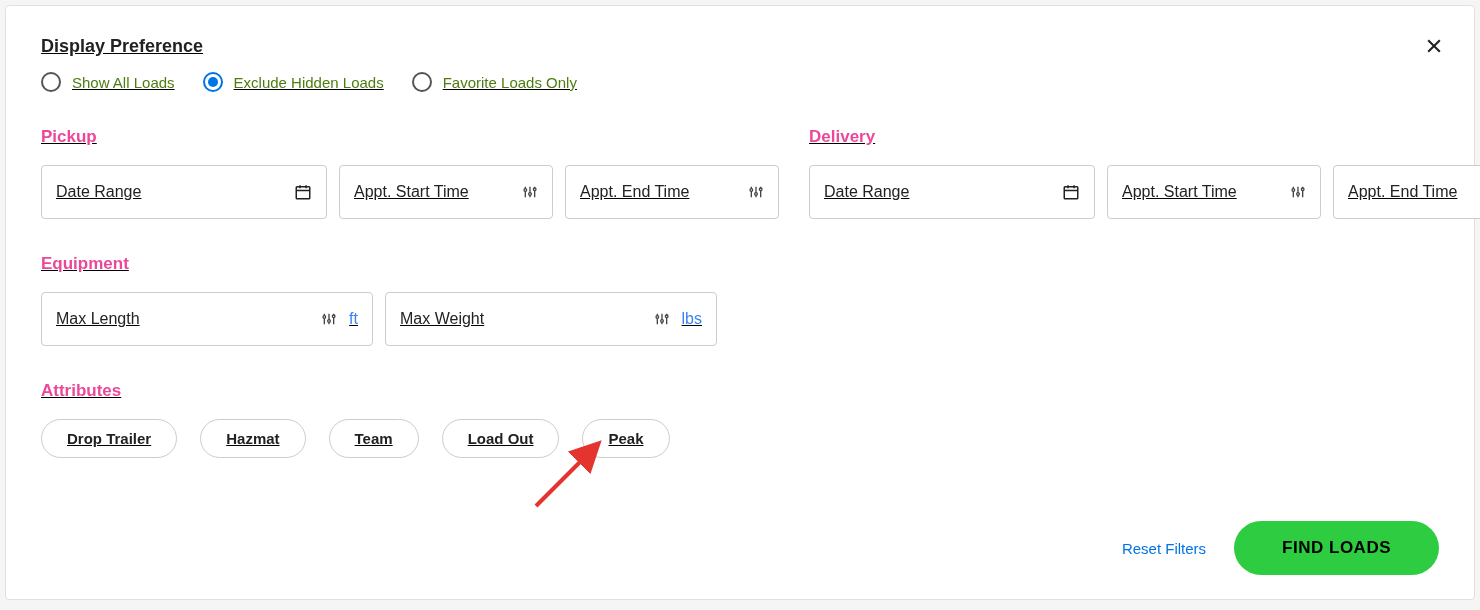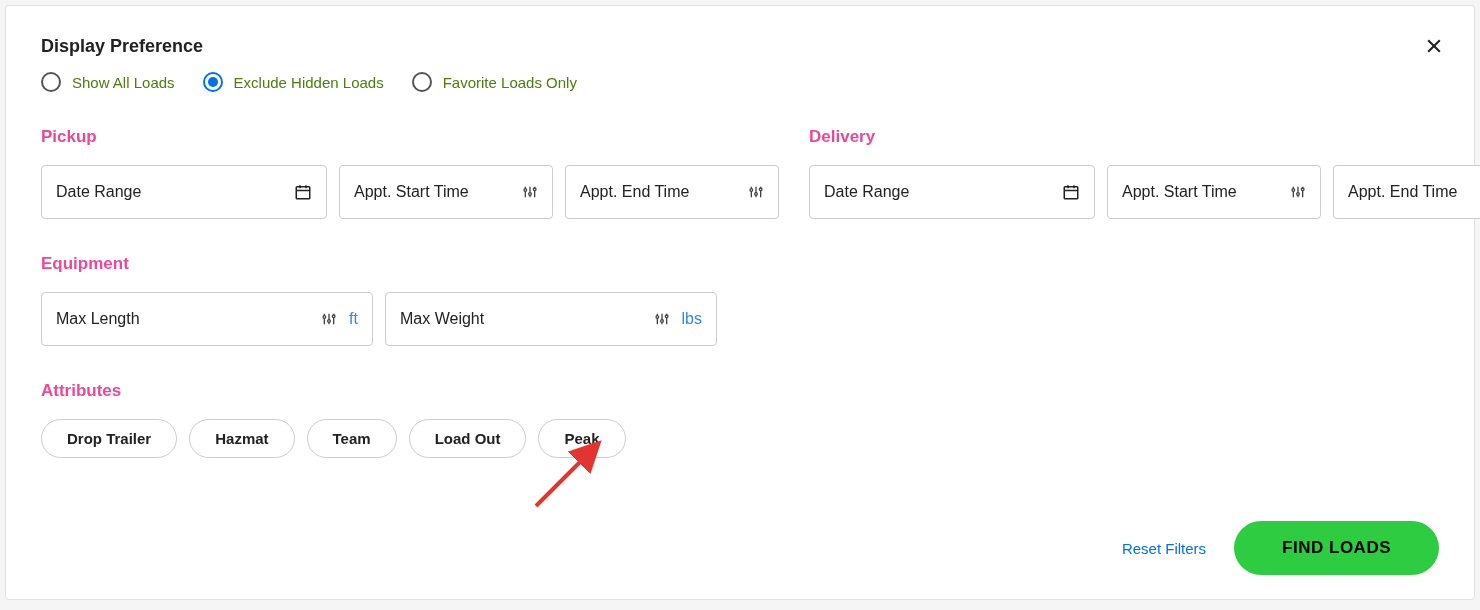--- a/index.html
+++ b/index.html
@@ -9,20 +9,21 @@
       padding: 5px;
     }
     .panel {
       background: #fff;
       border: 1px solid #e0e0e0;
       border-radius: 4px;
       padding: 30px 35px 40px 35px;
       position: relative;
       width: 1470px;
       height: 595px;
+      text-decoration: underline;
     }
     .close-btn {
       position: absolute;
       top: 30px;
       right: 30px;
       cursor: pointer;
       width: 20px;
       height: 20px;
     }
     .close-btn svg { width: 20px; height: 20px; }
@@ -109,21 +110,21 @@
     .date-range { width: 286px; }
     .appt-time { width: 214px; }
     .equipment-row .input-box { width: 332px; }
     .unit {
       color: #3b82f6;
       font-size: 16px;
       margin-left: 4px;
     }
     .attr-row {
       display: flex;
-      gap: 12px;
+      gap: 23px;
     }
     .chip {
       border: 1px solid #ccc;
       border-radius: 22px;
       padding: 10px 25px;
       font-size: 15px;
       font-weight: 700;
       color: #222;
       background: #fff;
       cursor: pointer;

